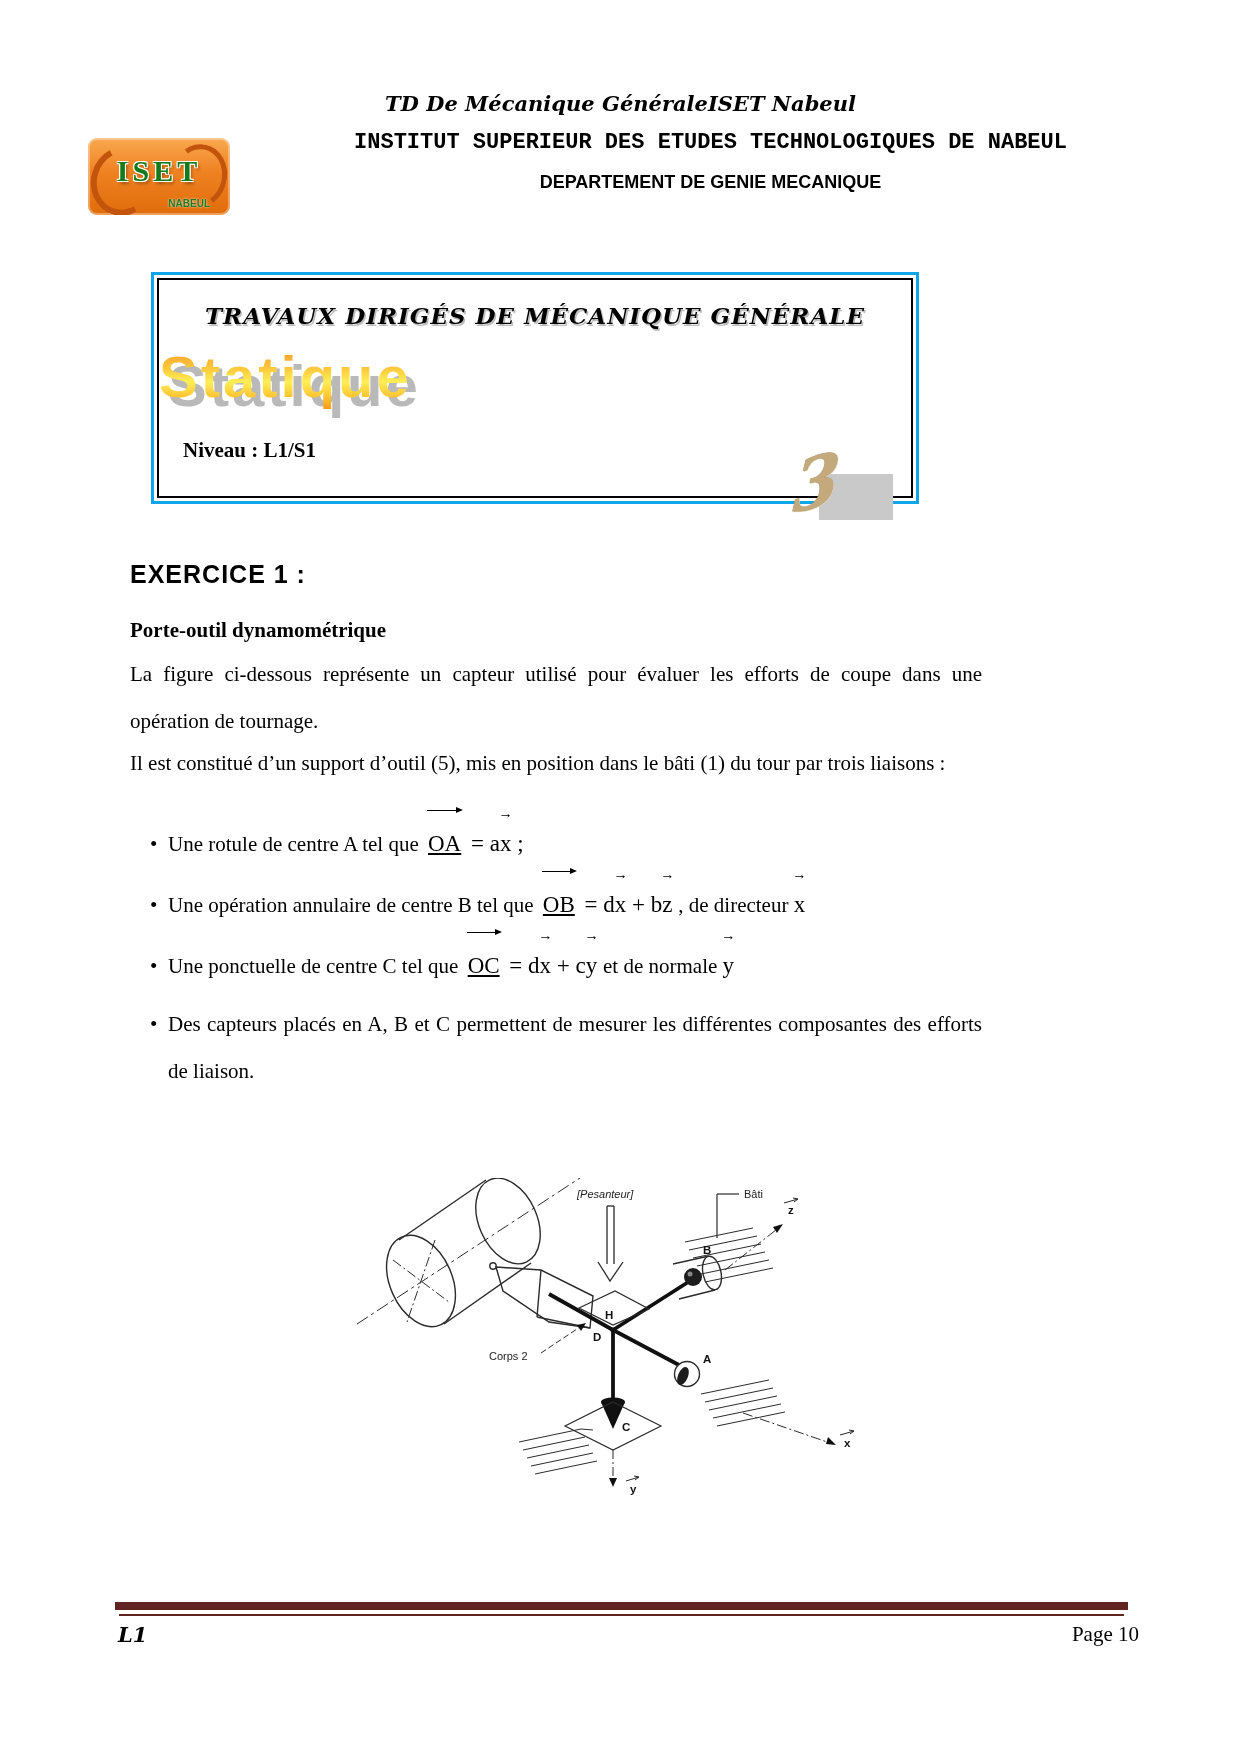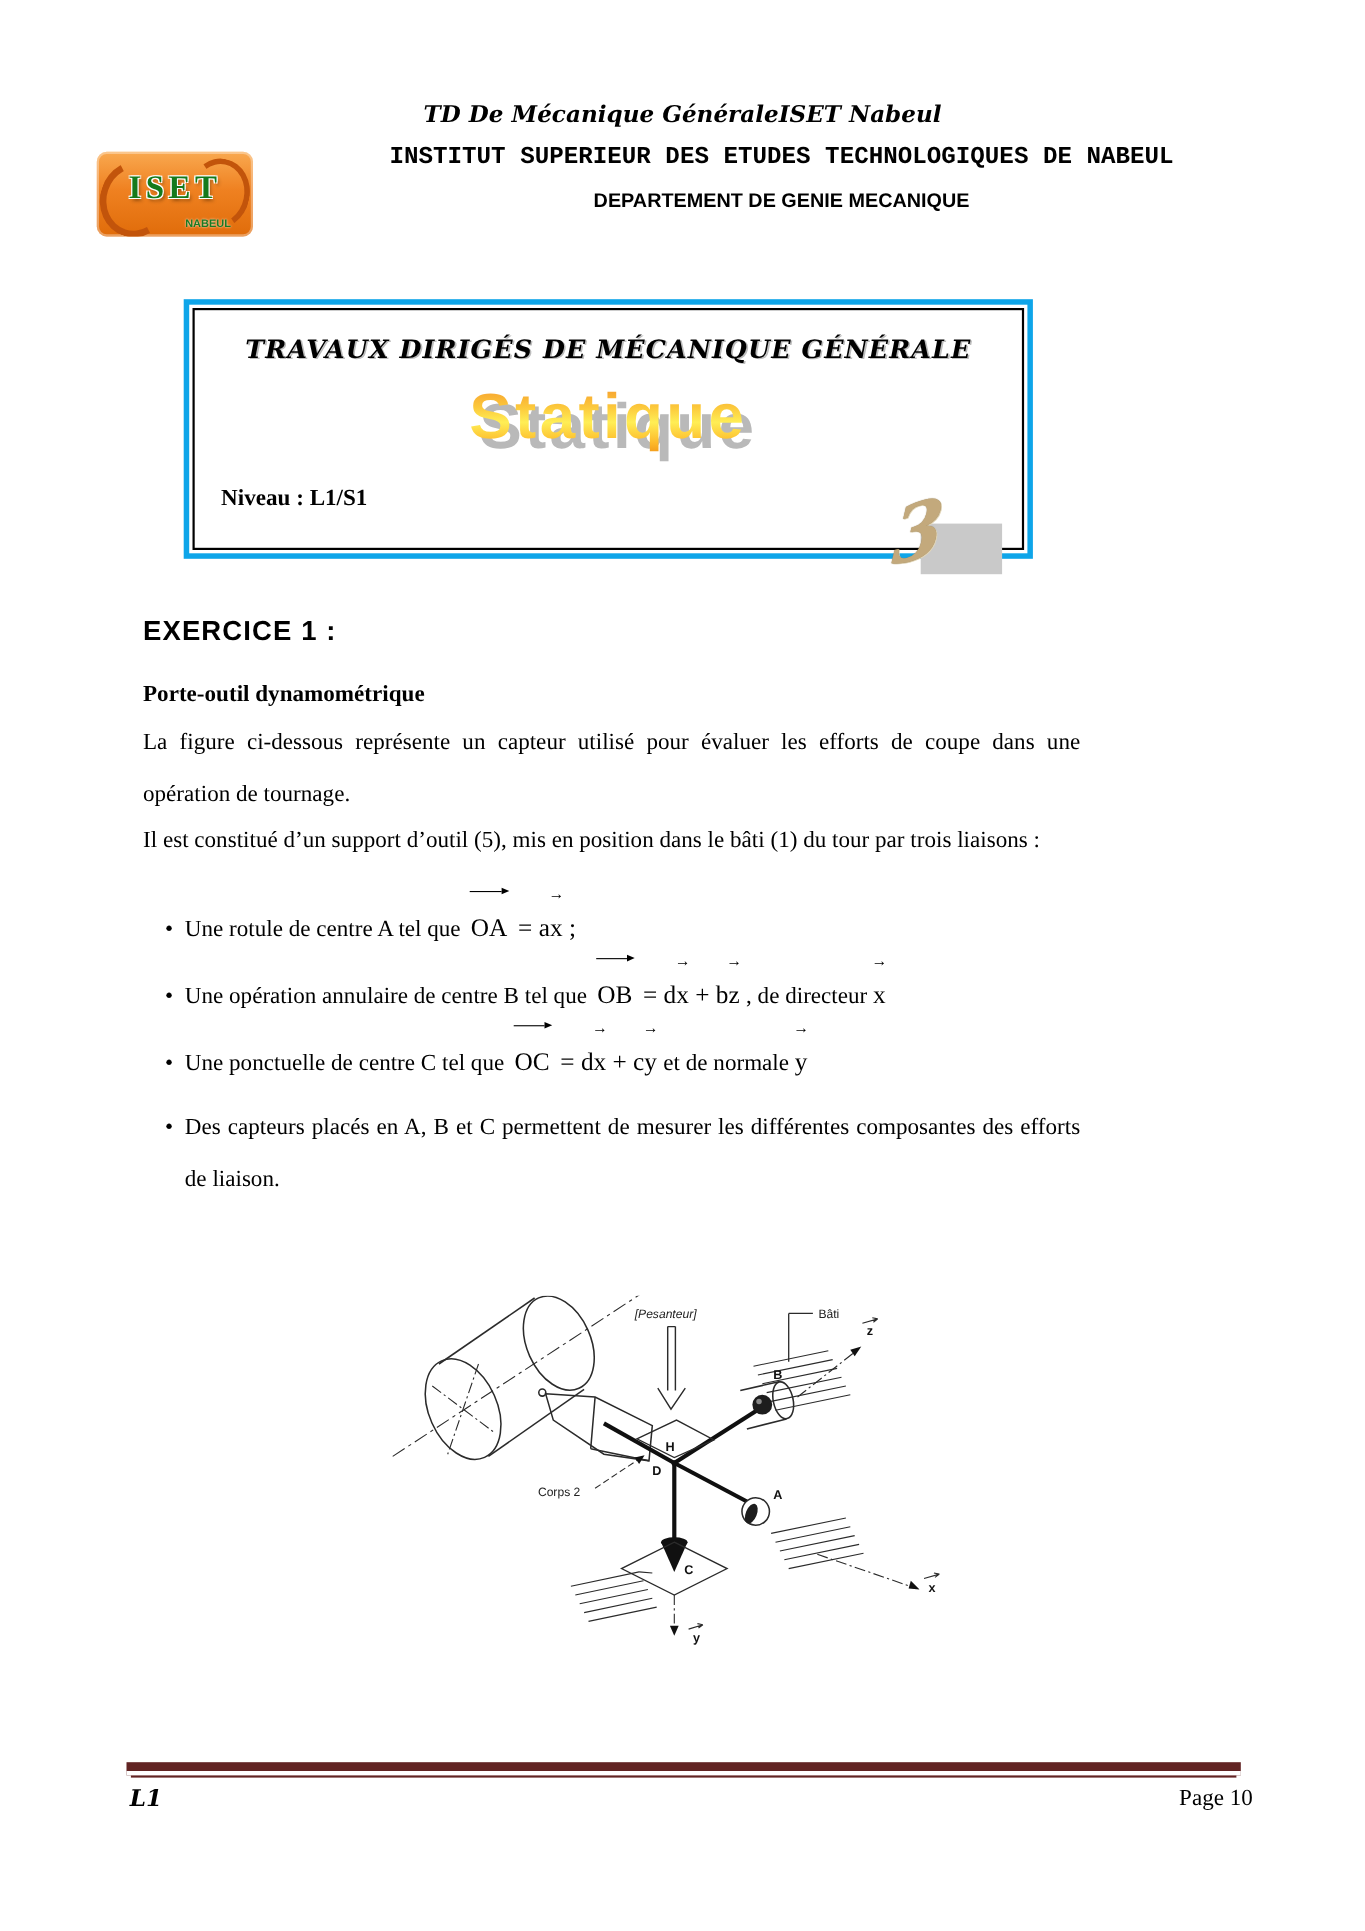--- a/index.html
+++ b/index.html
@@ -22,25 +22,25 @@
         font:bold 30px "Liberation Serif", serif;letter-spacing:4px;color:#157a1c;
         text-shadow:-1px -1px 0 #fff,1px -1px 0 #fff,-1px 1px 0 #fff,1px 1px 0 #fff,2px 3px 3px rgba(60,30,0,.45);}
   .logo .nab{position:absolute;right:20px;bottom:6px;font:bold 10px "Liberation Sans", sans-serif;
         color:#1b7a22;text-shadow:0 0 2px #fff;}
   
   .inst{position:absolute;left:240px;right:60px;top:130px;text-align:center;
         font-family:"Liberation Sans", sans-serif;font-weight:bold;}
   .inst .l1{font-size:22px;letter-spacing:0px;font-family:Liberation Mono, monospace;}
   .inst .l2{font-size:18px;margin-top:17px;}
   
-  .banner{position:absolute;left:167px;top:272px;width:762px;height:226px;border:5px solid #0ea5e9;}
+  .banner{position:absolute;left:151px;top:272px;width:762px;height:226px;border:3px solid #0ea5e9;}
   .banner-inner{position:absolute;left:3px;top:3px;right:3px;bottom:3px;border:2px solid #000;}
   .trav{margin-top:22px;text-align:center;font:bold italic 23px "DejaVu Serif", serif;
         letter-spacing:1px;text-shadow:1.5px 1.5px 0 #bdbdbd;}
-  .wordart{position:relative;display:block;text-align:center;margin-top:14px;height:72px;
+  .wordart{position:relative;display:block;margin-top:14px;height:72px;
         font:bold 58px "Liberation Sans", sans-serif;letter-spacing:3px;padding-left:12px;}
   .wordart span{position:absolute;left:0;right:0;top:0;}
   .wordart .sh{color:#b9b9b9;transform:translate(9px,9px);}
   .wordart .ft{color:#f69c22;}
   @supports ((-webkit-background-clip:text) or (background-clip:text)){
     .wordart .ft{background:linear-gradient(180deg,#f5952b 4%,#fcc93c 38%,#ffee55 58%,#fdb92a 86%,#f29a1b 100%);
         -webkit-background-clip:text;background-clip:text;color:transparent;}
   }
   .niveau{position:absolute;left:24px;top:158px;font:bold 21px "Liberation Serif", serif;}
   .three{position:absolute;right:14px;bottom:-26px;width:110px;height:72px;}
@@ -53,21 +53,21 @@
   .sub-h{position:absolute;left:130px;top:618px;font:bold 21px "Liberation Serif", serif;}
   .para{position:absolute;left:130px;width:852px;font-size:21px;line-height:47px;text-align:justify;}
   #p1{top:651px;}
   #p2{top:740px;}
   .bullets{position:absolute;left:150px;top:818px;width:832px;font-size:21px;}
   .bullets .li{position:relative;padding-left:18px;margin-bottom:9px;min-height:44px;
         line-height:44px;text-align:justify;}
   .bullets .li::before{content:"•";position:absolute;left:0;top:0;font-size:21px;}
   .bullets .li.tall{line-height:52px;}
   .formula{font-size:23px;white-space:nowrap;}
-  .vecw{position:relative;display:inline-block;padding:0 2px;margin:0 2px;}
+  .vecw{position:relative;display:inline-block;padding:0 2px;margin:0 2px;text-decoration:underline;}
   .vecw::after{content:"";position:absolute;left:1px;right:7px;top:-8px;border-top:1.6px solid #000;}
   .vecw::before{content:"";position:absolute;right:0;top:-11px;width:0;height:0;
         border-left:7px solid #000;border-top:3.5px solid transparent;border-bottom:3.5px solid transparent;}
   .vec{position:relative;display:inline-block;}
   .vec::after{content:"\2192";position:absolute;left:50%;top:-0.85em;transform:translateX(-50%);
         font-size:0.62em;line-height:1;}
   
   .figure{position:absolute;left:343px;top:1178px;width:560px;height:335px;}
   .figure svg{display:block;}
   .flab{font:11px "Liberation Sans", sans-serif;fill:#222;}

